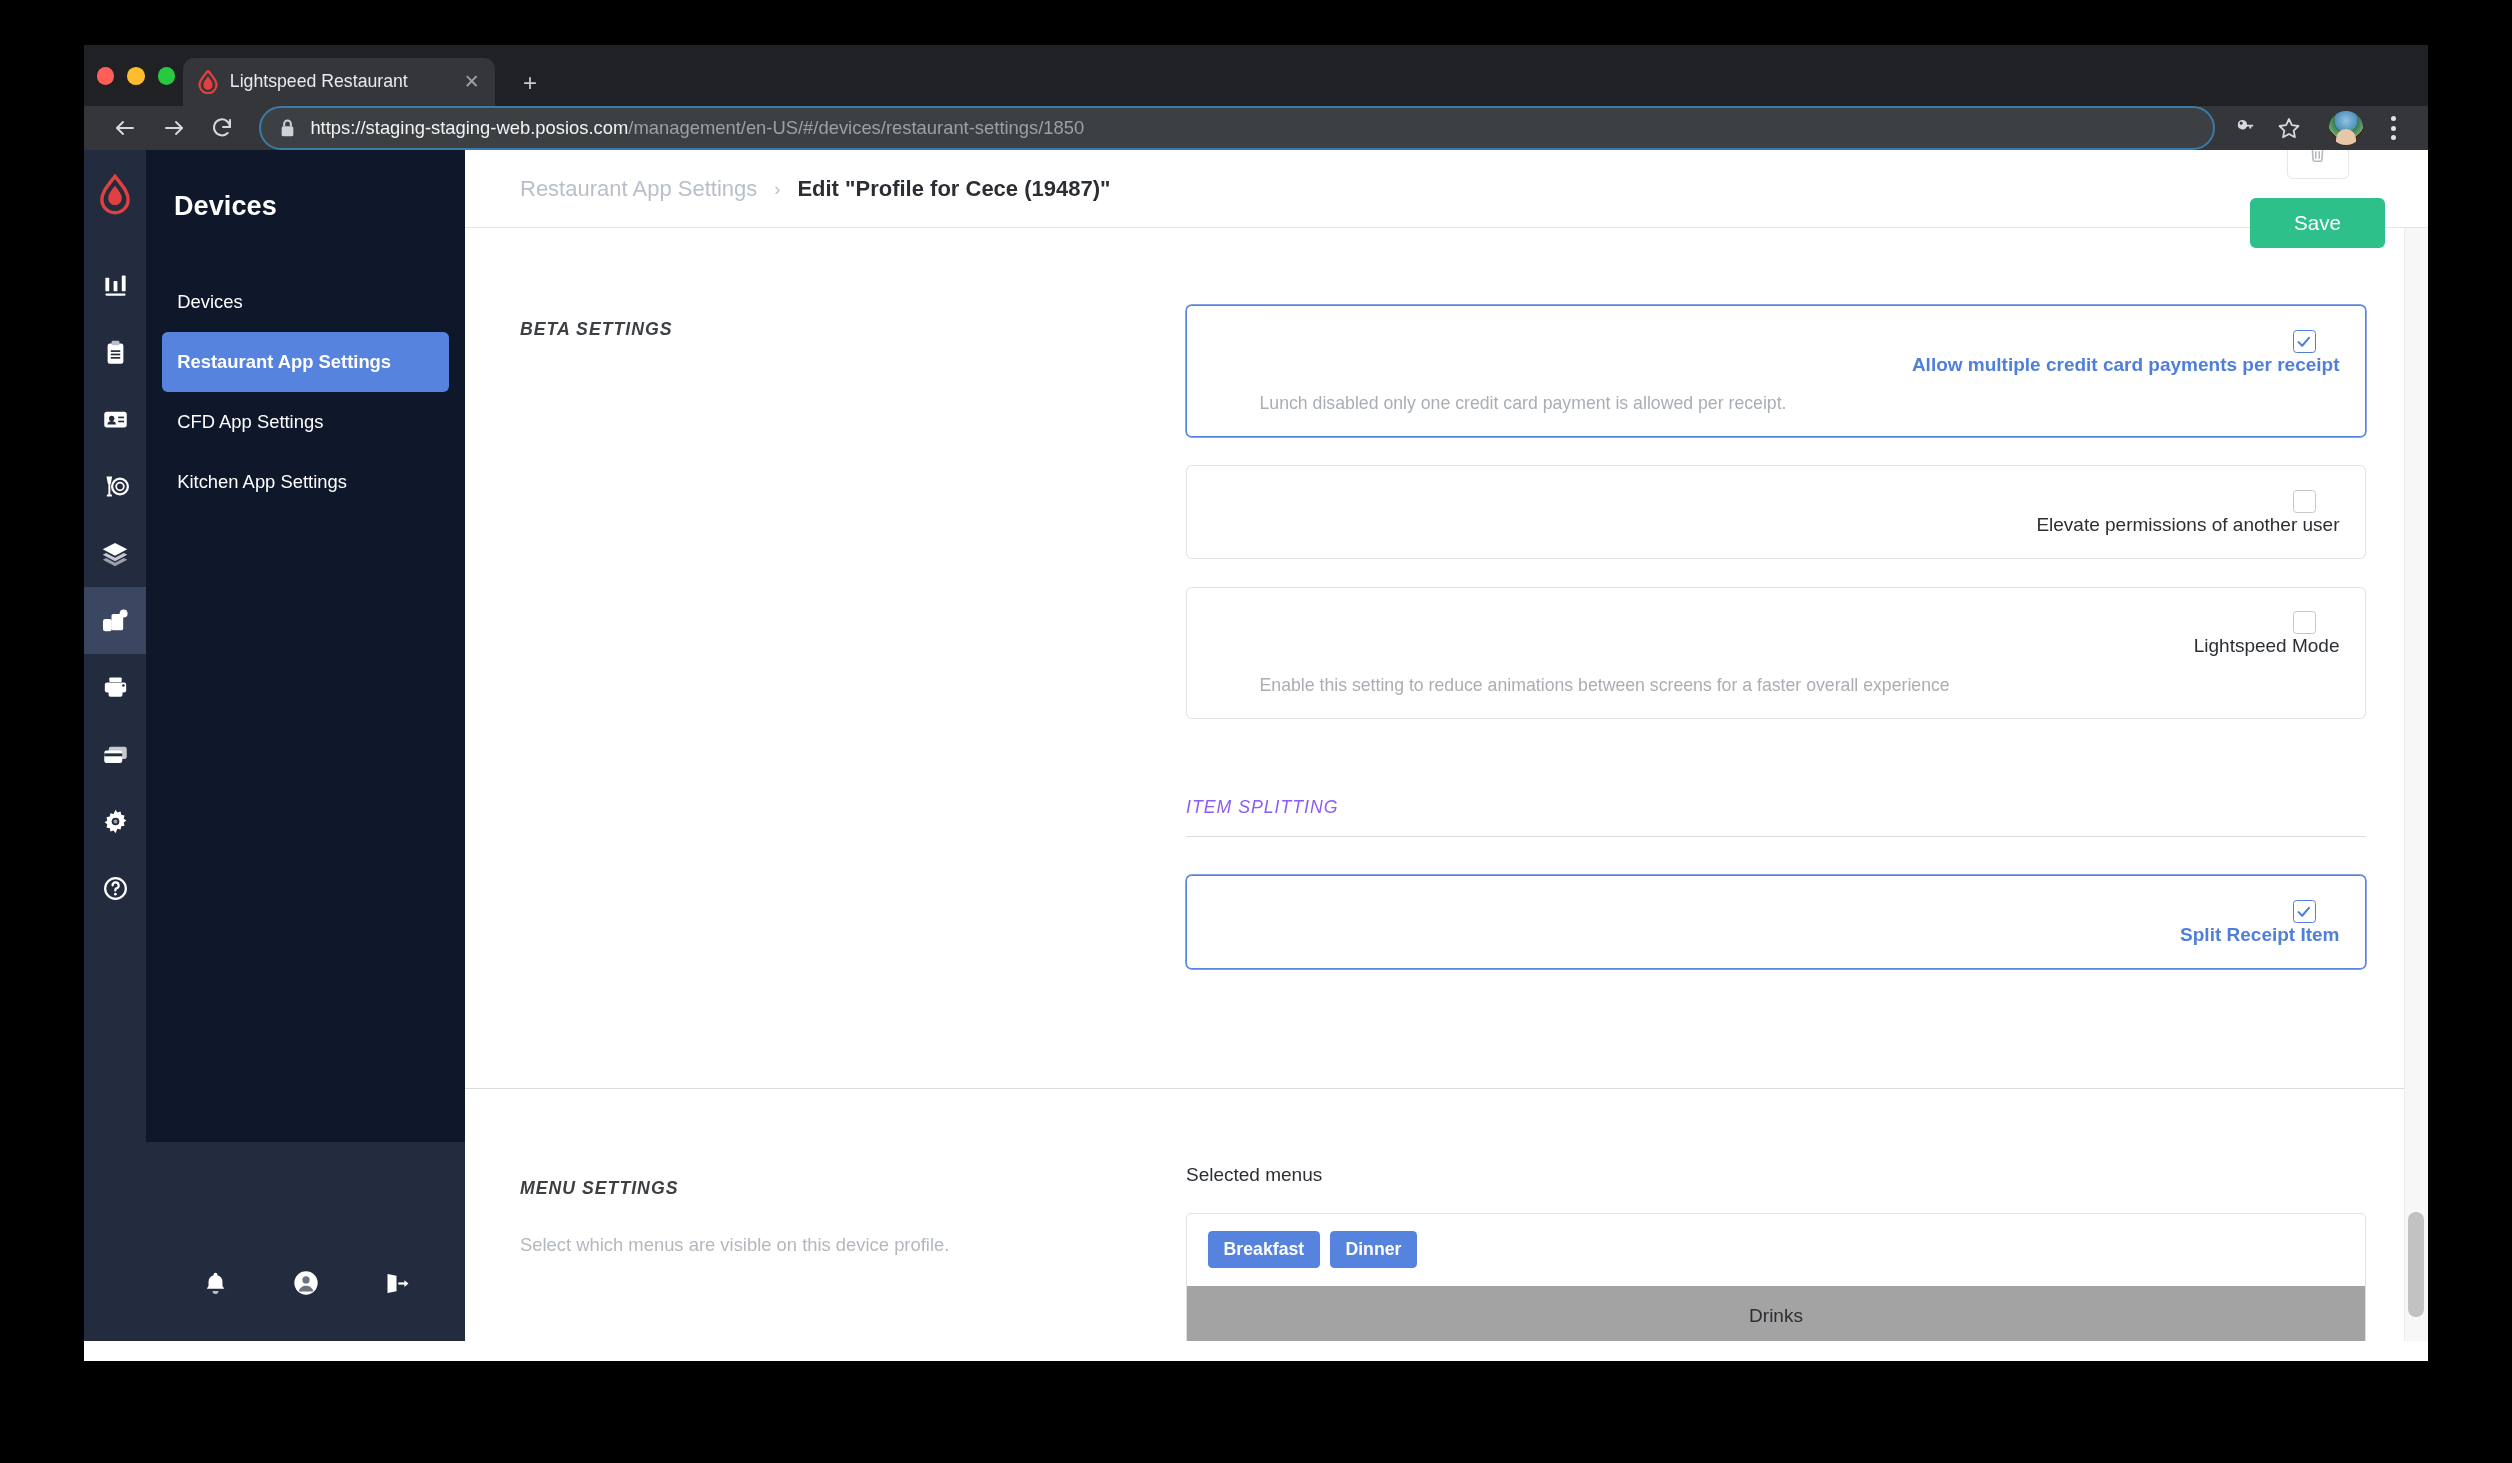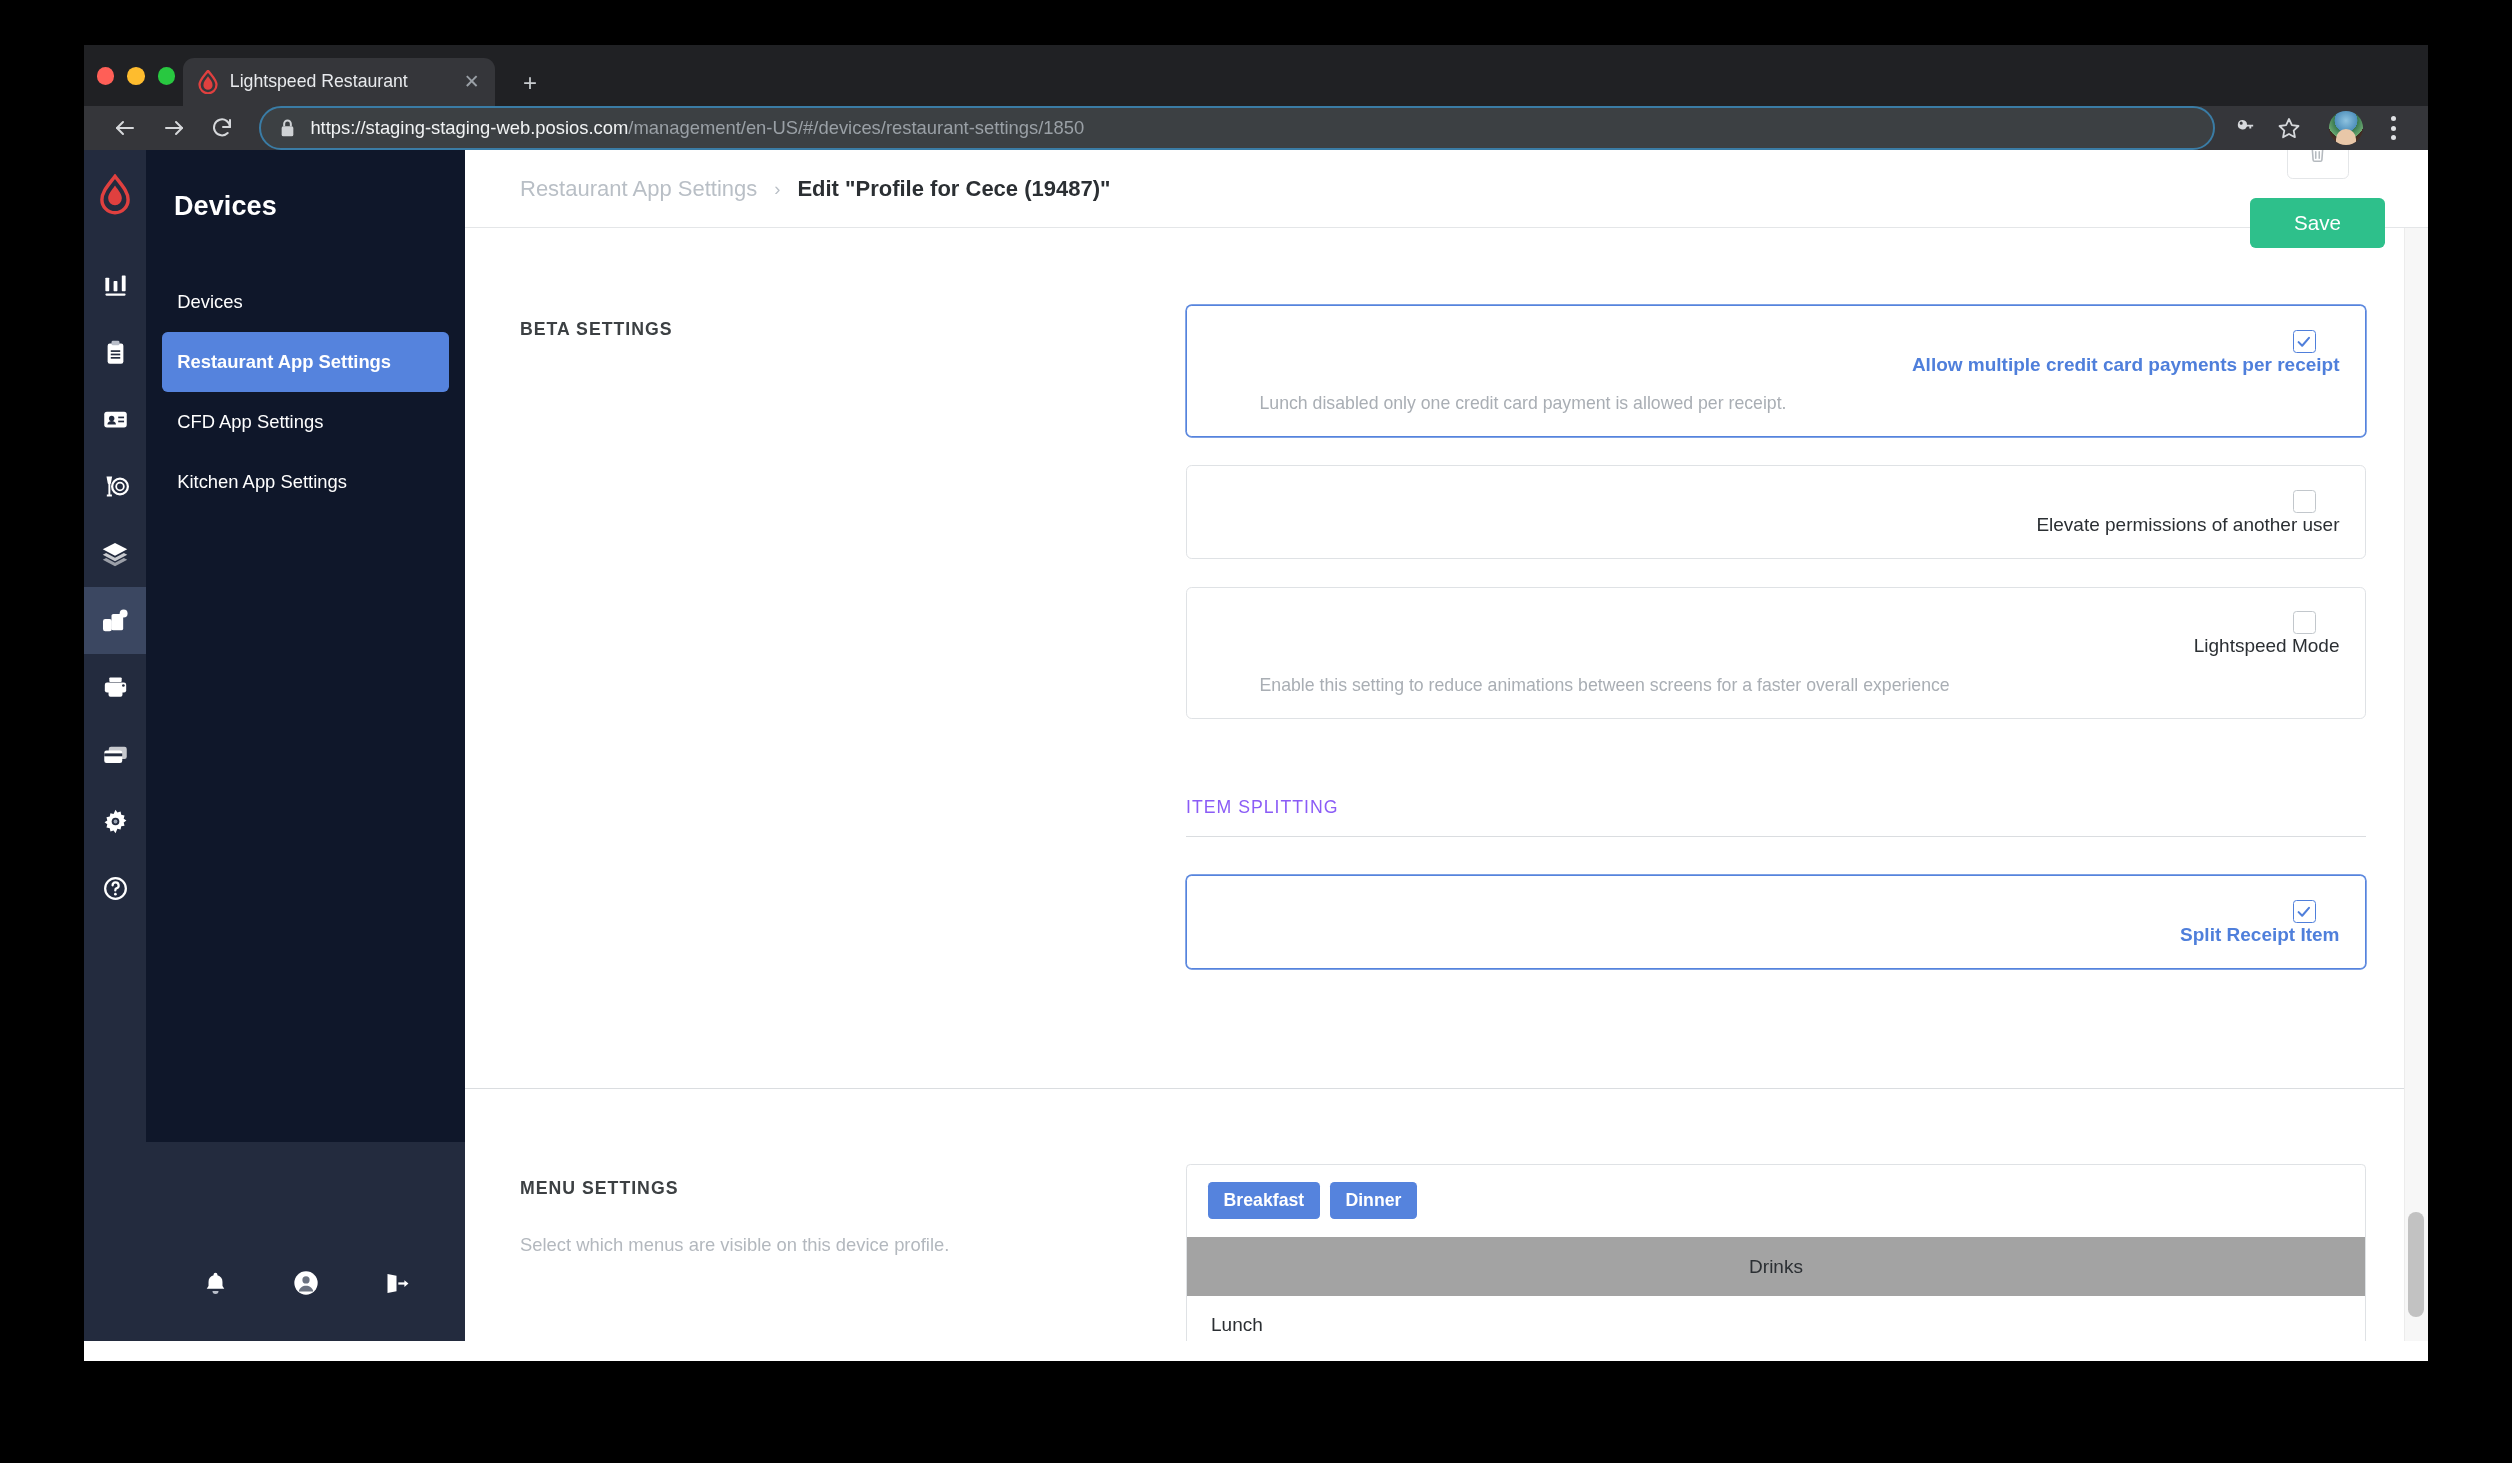--- a/index.html
+++ b/index.html
@@ -206,21 +206,21 @@
 
   .section {
     display: flex;
     padding: 0 62px 0 55px;
   }
   .section-left { width: 666px; flex: 0 0 666px; padding-top: 14px; }
   .section-right { flex: 1; }
 
   .section-label {
     font-size: 17.7px; letter-spacing: 1px;
-    color: #3c4043; font-weight: 700; text-transform: uppercase;
+    color: #3c4043; font-weight: 700; text-transform: uppercase; font-style: italic;
   }
   .section-label.muted { color: #8b5cf6; font-weight: 400; }
   .section-desc {
     font-size: 18.4px; color: #b3b8be; margin-top: 33px; line-height: 1.4;
   }
 
   #beta-section { padding-top: 77px; }
 
   .setting-card {
     border: 1.4px solid #dfe2e5; border-radius: 5.7px;
@@ -593,20 +593,21 @@
         </div>
 
         <div id="divider-full"></div>
 
         <div class="section" id="menu-section">
           <div class="section-left">
             <div class="section-label">MENU SETTINGS</div>
             <div class="section-desc">Select which menus are visible on this device profile.</div>
           </div>
           <div class="section-right">
+            <div id="selected-menus-label">Selected menus</div>
             <div id="menus-box">
               <div id="chips-row">
                 <span class="chip">Breakfast</span>
                 <span class="chip">Dinner</span>
               </div>
               <div class="menu-option hovered">Drinks</div>
               <div class="menu-option">Lunch</div>
             </div>
           </div>
         </div>

